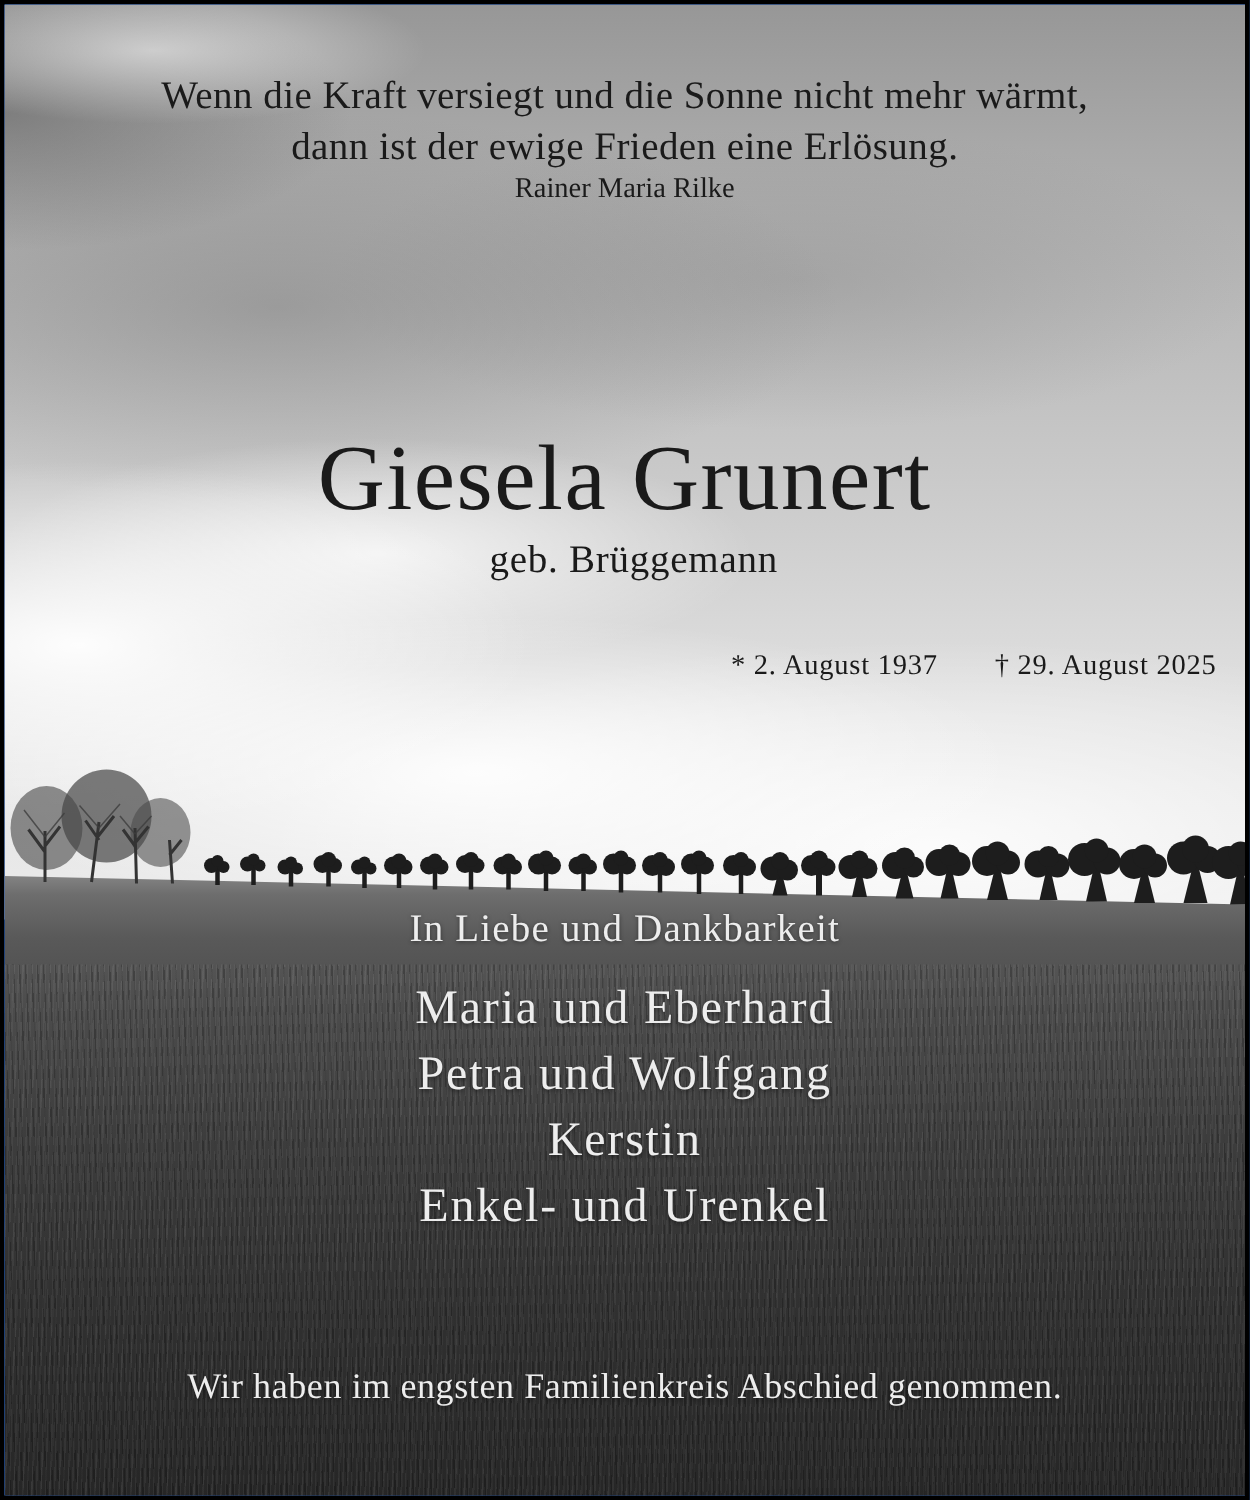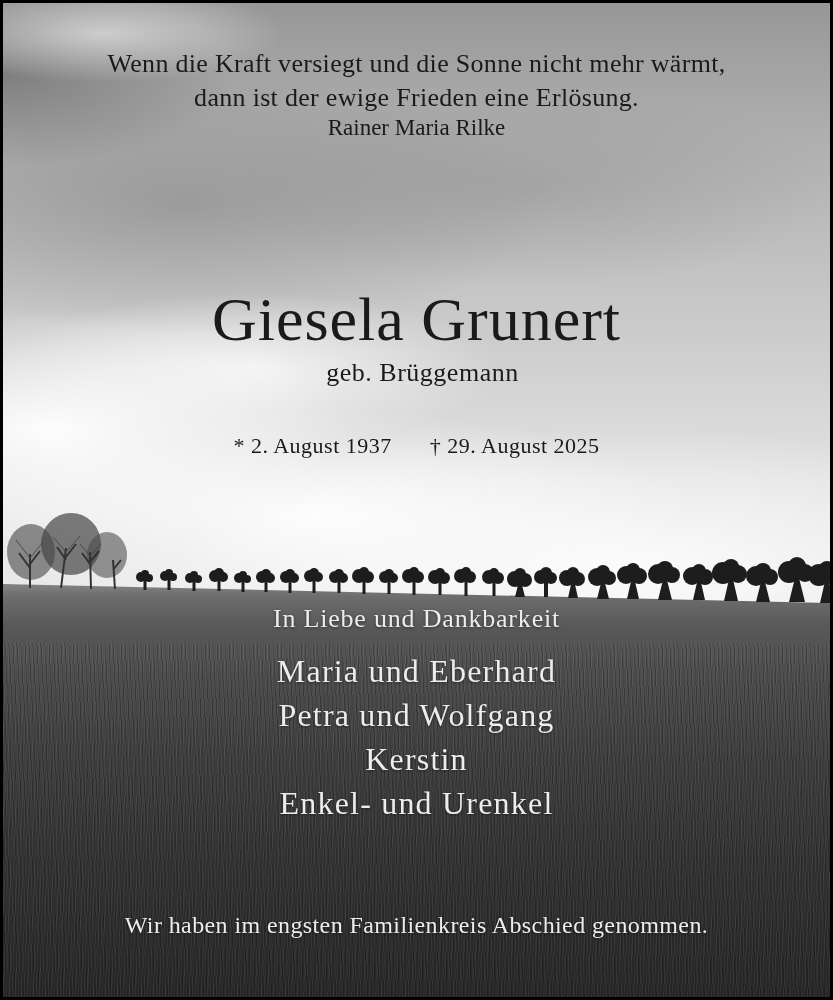--- a/index.html
+++ b/index.html
@@ -36,24 +36,24 @@
       repeating-linear-gradient(87deg, rgba(0,0,0,0.22) 0 1px, transparent 1px 4px),
       repeating-linear-gradient(94deg, rgba(200,200,200,0.05) 0 1px, transparent 1px 6px);
     opacity:.9;
   }
   .trees{position:absolute;left:0;top:505px;width:833px;height:125px;}
   
   .txt{position:absolute;left:0;right:0;text-align:center;}
   .dark{color:#1a1a1a;}
   .light{color:#ededed;text-shadow:0 1px 3px rgba(0,0,0,0.45);}
   .quote{top:44px;font-size:26px;line-height:34px;letter-spacing:.3px;}
-  .quote-attr{top:112px;font-size:23px;}
+  .quote-attr{top:112px;font-size:19px;}
   .name{top:281px;font-size:62px;letter-spacing:1px;}
   .maiden{top:355px;font-size:26px;letter-spacing:.5px;padding-left:12px;}
-  .dates{top:430px;font-size:22px;letter-spacing:.5px;}
+  .dates{top:430px;font-size:19px;letter-spacing:.5px;text-align:right;}
   .dates span{margin:0 19px;}
   .tribute{top:601px;font-size:26px;letter-spacing:.8px;}
   .mourners{top:646px;font-size:32px;line-height:44px;letter-spacing:1.2px;}
   .placedate{top:851px;font-size:26px;letter-spacing:.5px;}
   .closing{top:909px;font-size:24px;letter-spacing:.4px;}
 </style>
 </head>
 <body>
 
 <div class="notice">

